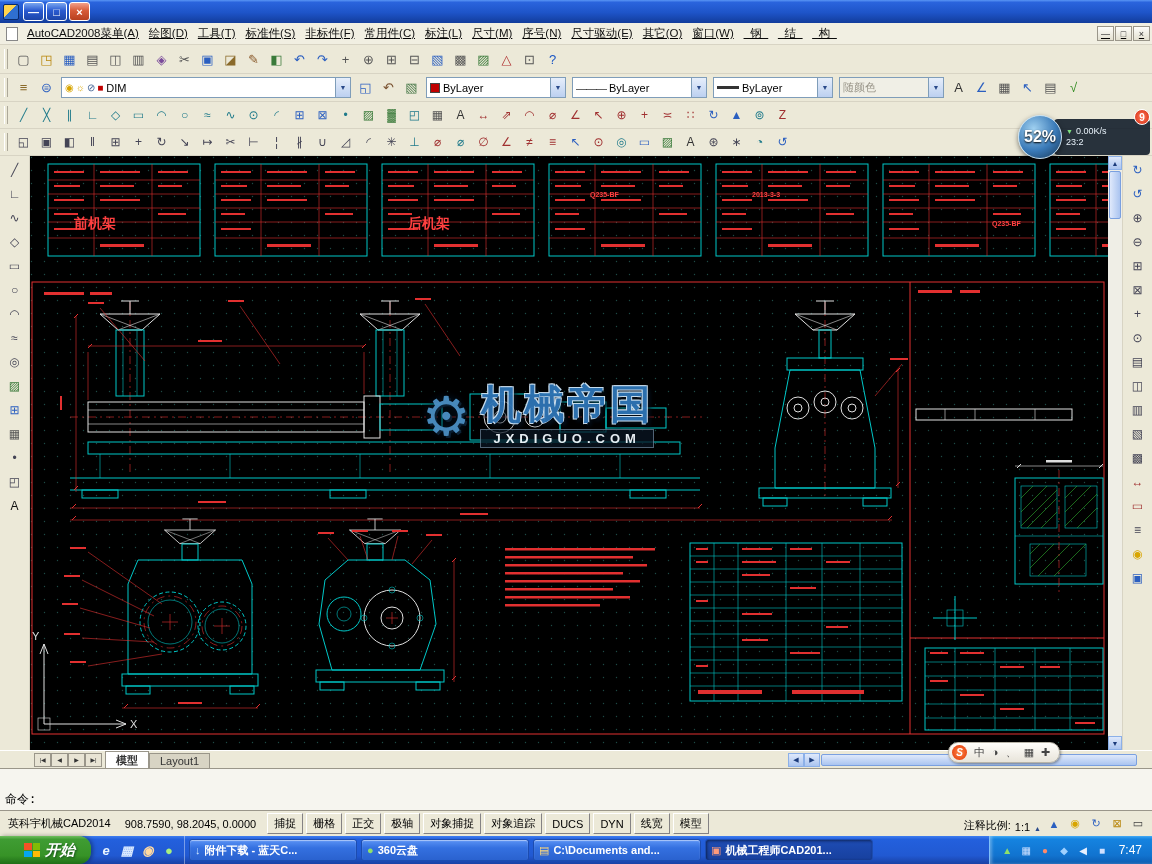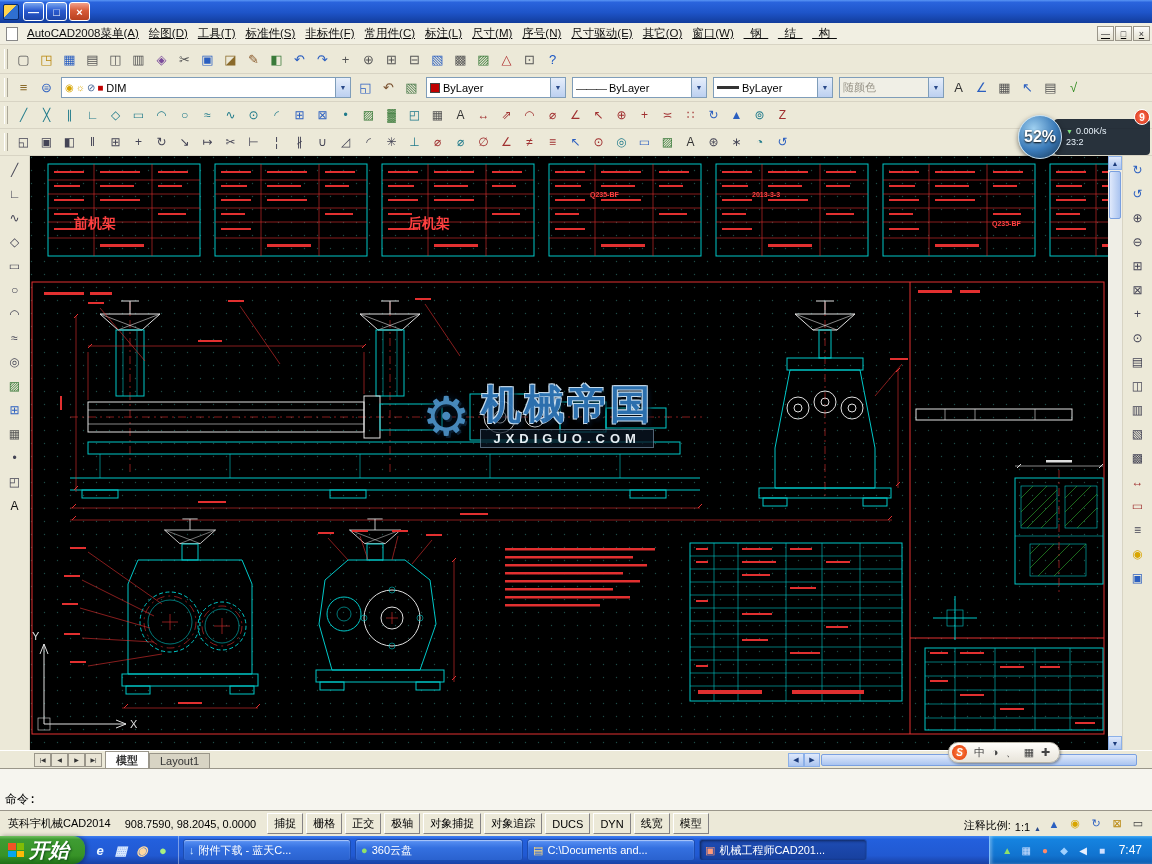--- a/index.html
+++ b/index.html
@@ -108,31 +108,31 @@
   .sb-coords { color:#000; padding:2px 8px; white-space:nowrap; }
   .sb-toggles { display:flex; gap:3px; }
   .sb-toggle { border:1px solid; border-color:#fff #848284 #848284 #fff; background:#ece9d8; padding:2px 6px; font-size:11px; color:#000; font-family:inherit; white-space:nowrap; }
   .sb-right { margin-left:auto; display:flex; align-items:flex-end; gap:4px; }
   .sb-caret::before { content:"▲"; font-size:7px; color:#2a4a8a; }
   .sb-icons { display:flex; gap:3px; }
   .sb-icon { width:18px; height:18px; display:flex; align-items:center; justify-content:center; font-size:11px; }
 
   
   .taskbar { height:28px; background:linear-gradient(180deg,#3f7ef0 0%,#2360dd 12%,#2159d2 70%,#1941a5 100%); display:flex; align-items:stretch; flex:0 0 auto; }
-  .start { display:flex; align-items:center; gap:5px; padding:0 16px 0 8px; background:linear-gradient(180deg,#6fbf5f 0%,#3f9c33 12%,#379327 70%,#1f6f17 100%); border-radius:0 12px 12px 0; color:#fff; font-weight:bold; font-style:italic; font-size:20px; text-shadow:1px 1px 2px #14501a; box-shadow:2px 0 4px rgba(0,0,0,.35); flex:0 0 auto; }
+  .start { display:flex; align-items:center; gap:5px; padding:0 16px 0 24px; background:linear-gradient(180deg,#6fbf5f 0%,#3f9c33 12%,#379327 70%,#1f6f17 100%); border-radius:0 12px 12px 0; color:#fff; font-weight:bold; font-style:italic; font-size:15px; text-shadow:1px 1px 2px #14501a; box-shadow:2px 0 4px rgba(0,0,0,.35); flex:0 0 auto; }
   .win-flag { width:16px; height:14px; display:grid; grid-template-columns:1fr 1fr; grid-template-rows:1fr 1fr; gap:1px; }
   .win-flag i:nth-child(1){background:#f35325;} .win-flag i:nth-child(2){background:#81bc06;}
   .win-flag i:nth-child(3){background:#05a6f0;} .win-flag i:nth-child(4){background:#ffba08;}
   .quick { display:flex; align-items:center; gap:3px; padding:0 6px; border-right:1px solid rgba(255,255,255,.4); flex:0 0 auto; }
   .ql-icon { width:18px; height:18px; font-size:13px; display:flex; align-items:center; justify-content:center; font-weight:bold; font-style:italic; }
   .tasks { display:flex; flex:1; align-items:stretch; padding:0 2px; min-width:0; }
   .task { flex:1; max-width:168px; margin:3px 2px; border-radius:3px; background:linear-gradient(180deg,#5b93f5,#3470e0 40%,#2a62cf); border:1px solid #1c4cb0; color:#fff; font-size:11px; display:flex; align-items:center; gap:4px; padding:0 5px; box-shadow:inset 0 1px 1px rgba(255,255,255,.5); overflow:hidden; white-space:nowrap; }
   .task.active { background:linear-gradient(180deg,#1e4cb4,#17409e); box-shadow:inset 1px 1px 3px rgba(0,0,0,.5); }
   .task-icon { flex:0 0 auto; font-style:normal; }
-  .task-label { overflow:hidden; text-overflow:ellipsis; }
+  .task-label { overflow:hidden; text-overflow:ellipsis;font-weight:bold; }
   .tray { margin-left:auto; display:flex; align-items:center; gap:4px; padding:0 10px; background:linear-gradient(180deg,#2a9ef3 0%,#1583e0 12%,#1173cf 70%,#0b5bb0 100%); border-left:1px solid #7fc0f8; box-shadow:inset 2px 0 3px rgba(255,255,255,.3); flex:0 0 auto; }
   .tray-icons { display:flex; gap:4px; }
   .tray-icon { width:15px; height:15px; font-size:10px; display:flex; align-items:center; justify-content:center; }
   .tray-time { color:#fff; font-size:12px; margin-left:5px; }
 
   
   .speedball { position:absolute; top:114px; right:2px; width:132px; height:46px; z-index:60; display:flex; align-items:center; }
   .ball { width:44px; height:44px; border-radius:50%; background:radial-gradient(circle at 35% 30%, #9fd0f0, #3a7ab8 55%, #16334f); border:1px solid #c8e0f0; color:#fff; font-size:16px; font-weight:bold; display:flex; align-items:center; justify-content:center; text-shadow:0 1px 2px #000; box-shadow:0 2px 5px rgba(0,0,0,.5); z-index:2; }
   .sb-panel { flex:1; height:36px; background:rgba(12,24,38,.88); border-radius:4px; margin-left:-8px; padding:3px 6px 3px 12px; display:flex; flex-direction:column; justify-content:center; gap:2px; }
   .sb-row { color:#e8f2fa; font-size:9px; display:flex; align-items:center; gap:3px; line-height:1; }

